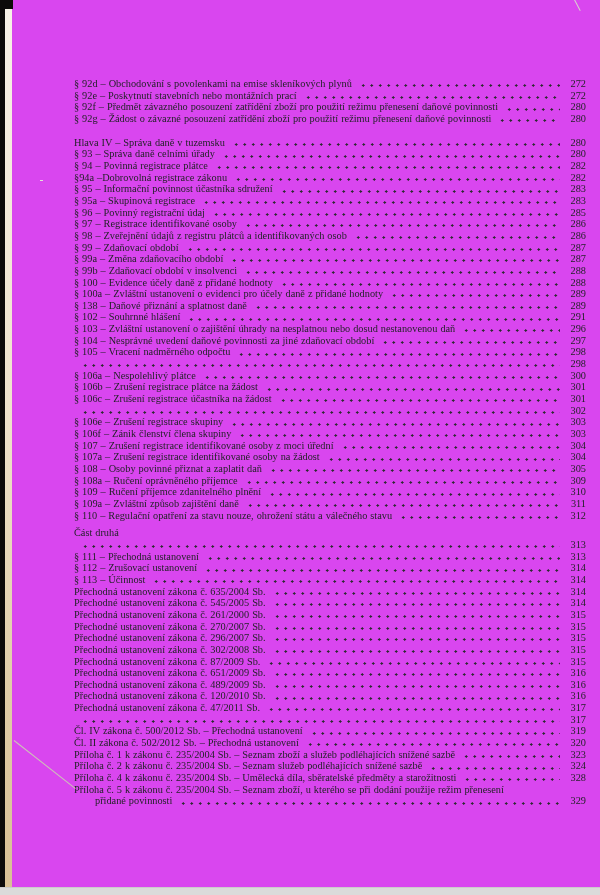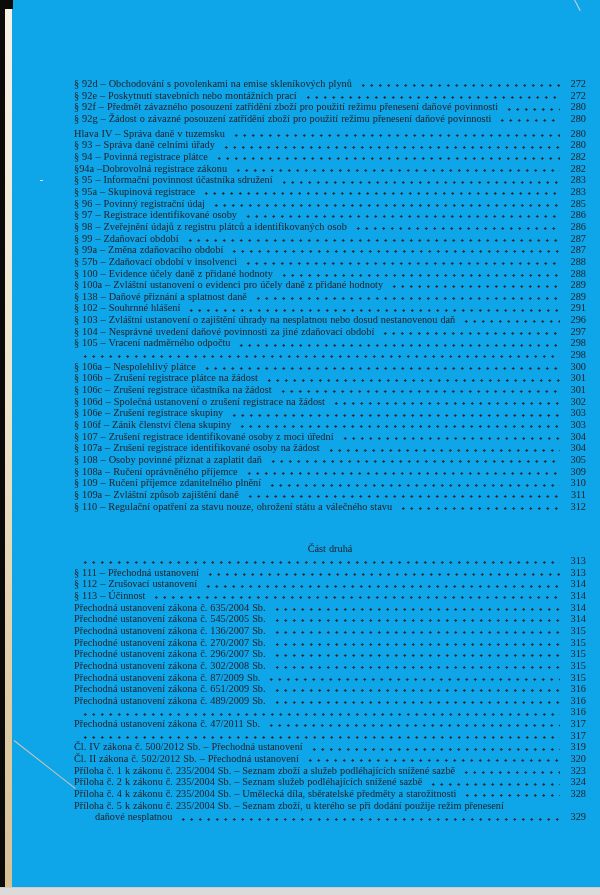--- a/index.html
+++ b/index.html
@@ -3,21 +3,21 @@
 <meta charset="utf-8">
 <style>
   html,body{margin:0;padding:0;}
   body{
     width:600px;height:895px;overflow:hidden;
     background:#ffffff;
     font-family:"Liberation Serif","DejaVu Serif",serif;
   }
   .page{
     position:relative;width:600px;height:895px;
-    background:#0ea5e9;
+    background:#d946ef;
     color:#232228;
   }
   
   .edge-left-black{position:absolute;left:0;top:0;width:5px;height:895px;background:#0c0b09;}
   .edge-left-cream{position:absolute;left:5px;top:0;width:7px;height:895px;
     background:linear-gradient(180deg,#f7f2e7 0%,#efe4cc 45%,#e0cda6 78%,#d8c094 100%);}
   .corner-black{position:absolute;left:0;top:0;width:13px;height:9px;background:#0c0b09;}
   .bottom-strip{position:absolute;left:0;bottom:0;width:600px;height:7px;background:#dbdbda;border-top:1px solid #cccccb;}
   .scratch-bl{position:absolute;left:14px;top:740px;width:78px;height:1px;background:#cdc5b6;transform:rotate(38deg);transform-origin:left;}
   .scratch-tr{position:absolute;left:570px;top:4px;width:14px;height:1px;background:#d8d4cc;transform:rotate(62deg);}
@@ -25,22 +25,22 @@
 
   
   .toc{
     position:absolute;left:0;top:0;width:600px;
     padding:78px 14px 0 74px;
     box-sizing:border-box;
     font-size:10.3px;line-height:11.65px;
     word-spacing:0.4px;
   }
   .row{display:flex;align-items:flex-start;white-space:nowrap;}
-  .row.gap-sm{margin-top:3px;justify-content:flex-end;}
-  .row.gap-lg{margin-top:31px;justify-content:center;}
+  .row.gap-sm{margin-top:12px;justify-content:flex-end;}
+  .row.gap-lg{margin-top:6px;}
   .row.indent{padding-left:21px;}
   .label{flex:0 0 auto;}
   .dots{
     flex:1 1 auto;min-width:12px;align-self:stretch;
     margin-left:7px;margin-right:4px;
     background-image:radial-gradient(circle,#2c2b30 1.02px,rgba(0,0,0,0) 1.35px);
     background-size:8.5px 3px;
     background-repeat:repeat-x;
     background-position:left 0 bottom 2.4px;
   }
@@ -120,21 +120,21 @@
         <span class="label">§ 99 – Zdaňovací období</span>
         <span class="dots"></span>
         <span class="pg">287</span>
       </div>
       <div class="row">
         <span class="label">§ 99a – Změna zdaňovacího období</span>
         <span class="dots"></span>
         <span class="pg">287</span>
       </div>
       <div class="row">
-        <span class="label">§ 57b – Zdaňovací období v insolvenci</span>
+        <span class="label">§ 99b – Zdaňovací období v insolvenci</span>
         <span class="dots"></span>
         <span class="pg">288</span>
       </div>
       <div class="row">
         <span class="label">§ 100 – Evidence účely daně z přidané hodnoty</span>
         <span class="dots"></span>
         <span class="pg">288</span>
       </div>
       <div class="row">
         <span class="label">§ 100a – Zvláštní ustanovení o evidenci pro účely daně z přidané hodnoty</span>
@@ -179,21 +179,20 @@
         <span class="label">§ 106b – Zrušení registrace plátce na žádost</span>
         <span class="dots"></span>
         <span class="pg">301</span>
       </div>
       <div class="row">
         <span class="label">§ 106c – Zrušení registrace účastníka na žádost</span>
         <span class="dots"></span>
         <span class="pg">301</span>
       </div>
       <div class="row">
-        <span class="label">§ 106d – Společná ustanovení o zrušení registrace na žádost</span>
         <span class="dots"></span>
         <span class="pg">302</span>
       </div>
       <div class="row">
         <span class="label">§ 106e – Zrušení registrace skupiny</span>
         <span class="dots"></span>
         <span class="pg">303</span>
       </div>
       <div class="row">
         <span class="label">§ 106f – Zánik členství člena skupiny</span>
@@ -261,21 +260,21 @@
         <span class="label">Přechodná ustanovení zákona č. 635/2004 Sb.</span>
         <span class="dots"></span>
         <span class="pg">314</span>
       </div>
       <div class="row">
         <span class="label">Přechodné ustanovení zákona č. 545/2005 Sb.</span>
         <span class="dots"></span>
         <span class="pg">314</span>
       </div>
       <div class="row">
-        <span class="label">Přechodná ustanovení zákona č. 136/2007 Sb.</span>
+        <span class="label">Přechodná ustanovení zákona č. 261/2000 Sb.</span>
         <span class="dots"></span>
         <span class="pg">315</span>
       </div>
       <div class="row">
         <span class="label">Přechodné ustanovení zákona č. 270/2007 Sb.</span>
         <span class="dots"></span>
         <span class="pg">315</span>
       </div>
       <div class="row">
         <span class="label">Přechodné ustanovení zákona č. 296/2007 Sb.</span>
@@ -296,20 +295,21 @@
         <span class="label">Přechodná ustanovení zákona č. 651/2009 Sb.</span>
         <span class="dots"></span>
         <span class="pg">316</span>
       </div>
       <div class="row">
         <span class="label">Přechodná ustanovení zákona č. 489/2009 Sb.</span>
         <span class="dots"></span>
         <span class="pg">316</span>
       </div>
       <div class="row">
+        <span class="label">Přechodná ustanovení zákona č. 120/2010 Sb.</span>
         <span class="dots"></span>
         <span class="pg">316</span>
       </div>
       <div class="row">
         <span class="label">Přechodná ustanovení zákona č. 47/2011 Sb.</span>
         <span class="dots"></span>
         <span class="pg">317</span>
       </div>
       <div class="row">
         <span class="dots"></span>
@@ -337,21 +337,21 @@
       </div>
       <div class="row">
         <span class="label">Příloha č. 4 k zákonu č. 235/2004 Sb. – Umělecká díla, sběratelské předměty a starožitnosti</span>
         <span class="dots"></span>
         <span class="pg">328</span>
       </div>
       <div class="row">
         <span class="label">Příloha č. 5 k zákonu č. 235/2004 Sb. – Seznam zboží, u kterého se při dodání použije režim přenesení</span>
       </div>
       <div class="row indent">
-        <span class="label">daňové nesplatnou</span>
+        <span class="label">přidané povinnosti</span>
         <span class="dots"></span>
         <span class="pg">329</span>
       </div>
     </div>
 
   <div class="edge-left-cream"></div>
   <div class="edge-left-black"></div>
   <div class="corner-black"></div>
   <div class="bottom-strip"></div>
   <div class="scratch-bl"></div>

